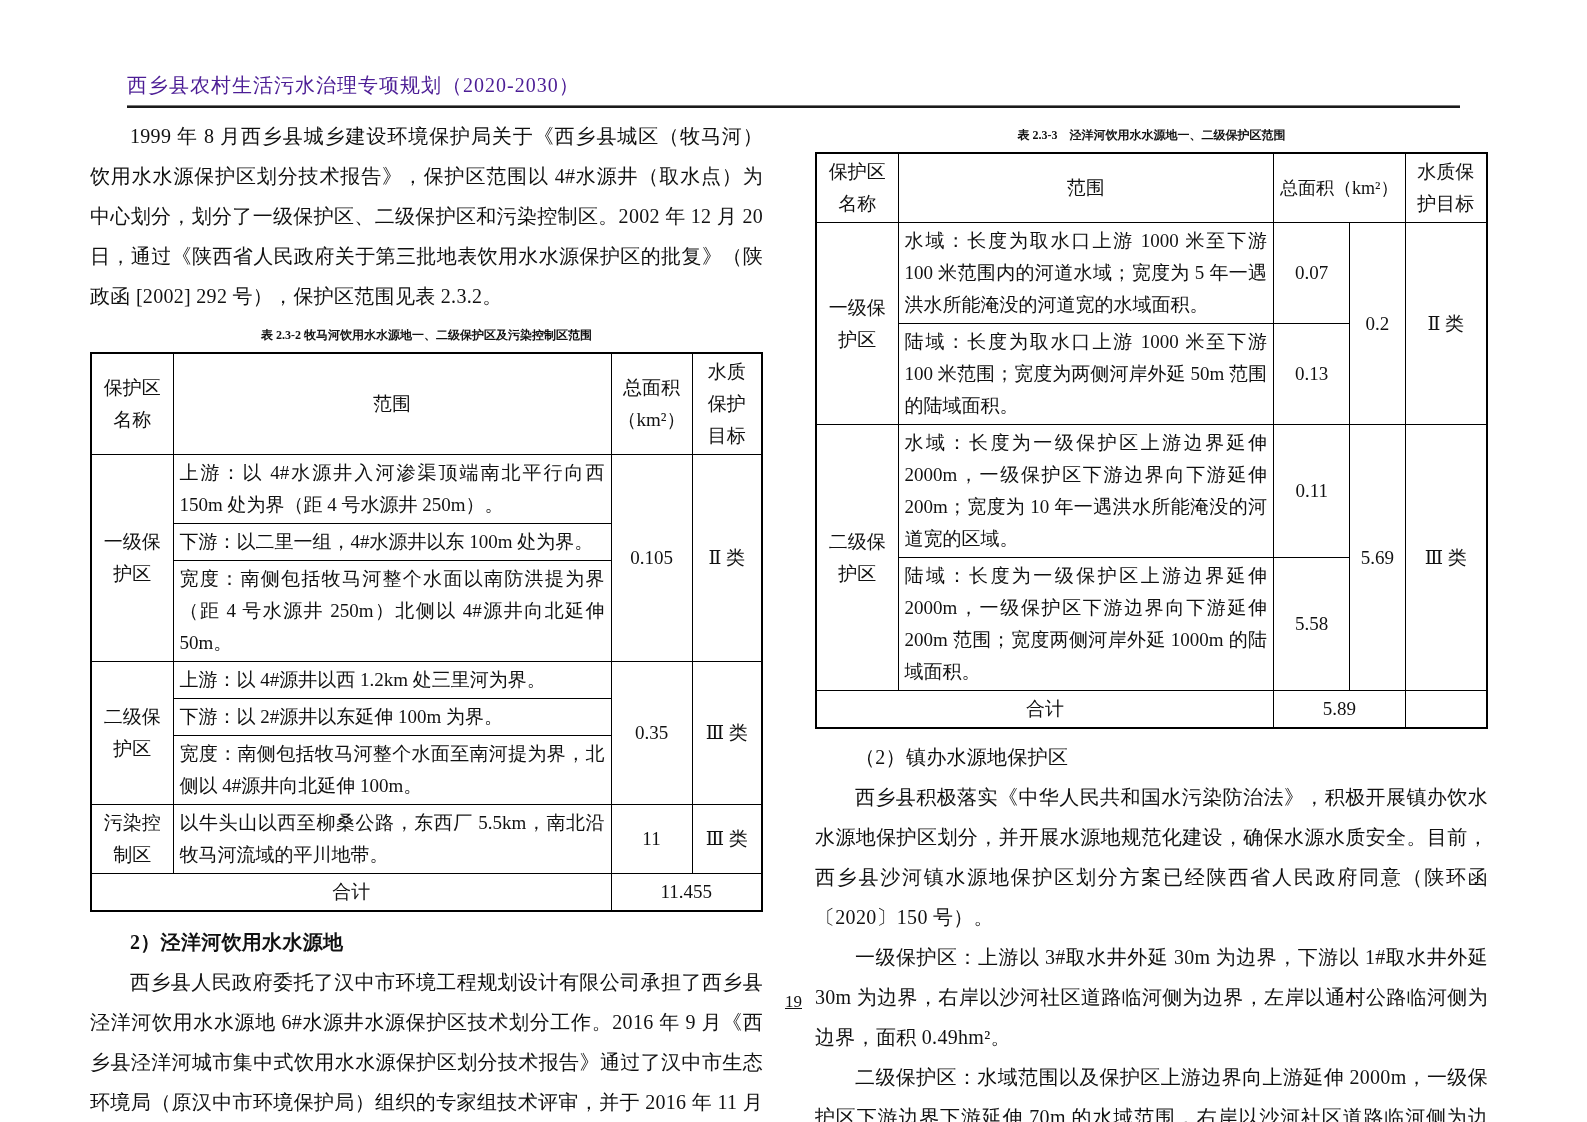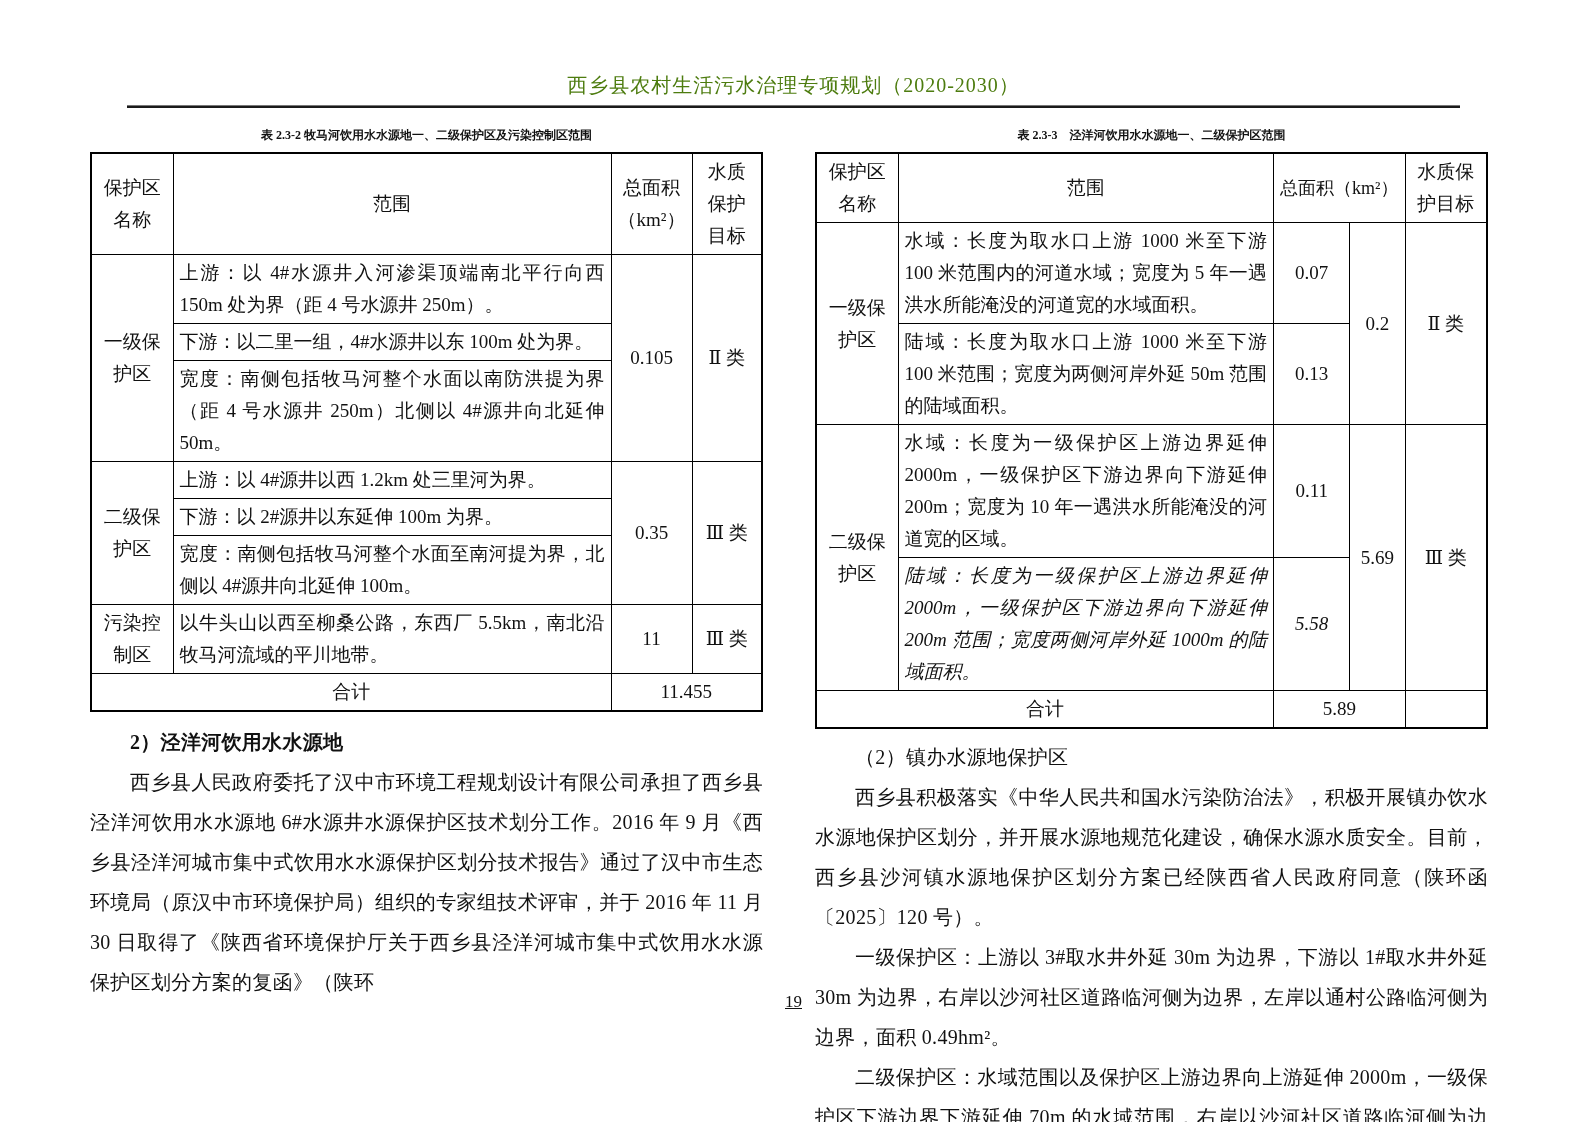--- a/index.html
+++ b/index.html
@@ -6,21 +6,21 @@
   .page{
     position:relative;
     width:1587px;height:1122px;
     background:#ffffff;
     font-family:"Liberation Serif","DejaVu Serif",serif;
     color:#111;
     overflow:hidden;
   }
   .doc-header{
     position:absolute;top:72px;left:127px;width:1333px;
-    text-align:center;font-size:20px;letter-spacing:1px;color:#4d7c0f;
+    text-align:left;font-size:20px;letter-spacing:1px;color:#4c1d95;
   }
   .header-rule{
     position:absolute;top:105px;left:127px;width:1333px;height:2px;
     background:#1a1a1a;border-top:1px solid #777;
   }
   .col{position:absolute;top:116px;width:673px;}
   .col-left{left:90px;}
   .col-right{left:815px;}
   .para{
     margin:0;font-size:20px;line-height:40px;
@@ -42,36 +42,37 @@
     font-weight:normal;
     padding:2px 6px;
     vertical-align:middle;
   }
   td.c,th.c{text-align:center;padding:2px 3px;}
   td.rng{text-align:justify;padding:2px 10px;margin-top:12px;}
   th.nw{white-space:nowrap;font-size:18px;}
   .h62{height:62px;} .h66{height:66px;}
   .h58{height:58px;} .h56{height:56px;}
   .h30{height:30px;} .h34{height:34px;} .h36{height:36px;}
-  .h90{height:90px;} .h60{height:60px;} .h88{height:88px;font-style:italic;}
+  .h90{height:90px;} .h60{height:60px;} .h88{height:88px;}
   .mt10{margin-top:10px;font-weight:bold;} .mt8{margin-top:8px;}
   .page-number{
     position:absolute;top:992px;left:0;width:1587px;
     text-align:center;font-size:17px;color:#111;text-decoration:underline;
   }
 </style>
 </head>
 <body>
 
 <div class="page">
 
   <div class="doc-header">西乡县农村生活污水治理专项规划（2020-2030）</div>
   <div class="header-rule"></div>
 
   <div class="col col-left">
+    <p class="para">1999 年 8 月西乡县城乡建设环境保护局关于《西乡县城区（牧马河）饮用水水源保护区划分技术报告》，保护区范围以 4#水源井（取水点）为中心划分，划分了一级保护区、二级保护区和污染控制区。2002 年 12 月 20 日，通过《陕西省人民政府关于第三批地表饮用水水源保护区的批复》（陕政函 [2002] 292 号），保护区范围见表 2.3.2。</p>
 
     <div class="table-title">表 2.3-2 牧马河饮用水水源地一、二级保护区及污染控制区范围</div>
 
     <table class="doc-table">
       <colgroup>
         <col style="width:82px">
           <col>
           <col style="width:67px">
           <col style="width:70px">
       </colgroup>
@@ -166,20 +167,20 @@
       </tr>
       <tr class="h36">
         <td class="c" colspan="2">合计</td>
         <td class="c" colspan="2">5.89</td>
         <td class="c"></td>
       </tr>
     </tbody>
       </table>
 
     <p class="para mt8">（2）镇办水源地保护区</p>
-    <p class="para">西乡县积极落实《中华人民共和国水污染防治法》，积极开展镇办饮水水源地保护区划分，并开展水源地规范化建设，确保水源水质安全。目前，西乡县沙河镇水源地保护区划分方案已经陕西省人民政府同意（陕环函〔2025〕120 号）。</p>
+    <p class="para">西乡县积极落实《中华人民共和国水污染防治法》，积极开展镇办饮水水源地保护区划分，并开展水源地规范化建设，确保水源水质安全。目前，西乡县沙河镇水源地保护区划分方案已经陕西省人民政府同意（陕环函〔2020〕150 号）。</p>
     <p class="para">一级保护区：上游以 3#取水井外延 30m 为边界，下游以 1#取水井外延 30m 为边界，右岸以沙河社区道路临河侧为边界，左岸以通村公路临河侧为边界，面积 0.49hm²。</p>
     <p class="para">二级保护区：水域范围以及保护区上游边界向上游延伸 2000m，一级保护区下游边界下游延伸 70m 的水域范围，右岸以沙河社区道路临河侧为边界，左岸通村</p>
   </div>
 
   <div class="page-number">19</div>
 
 </div>
 
 </body></html>

